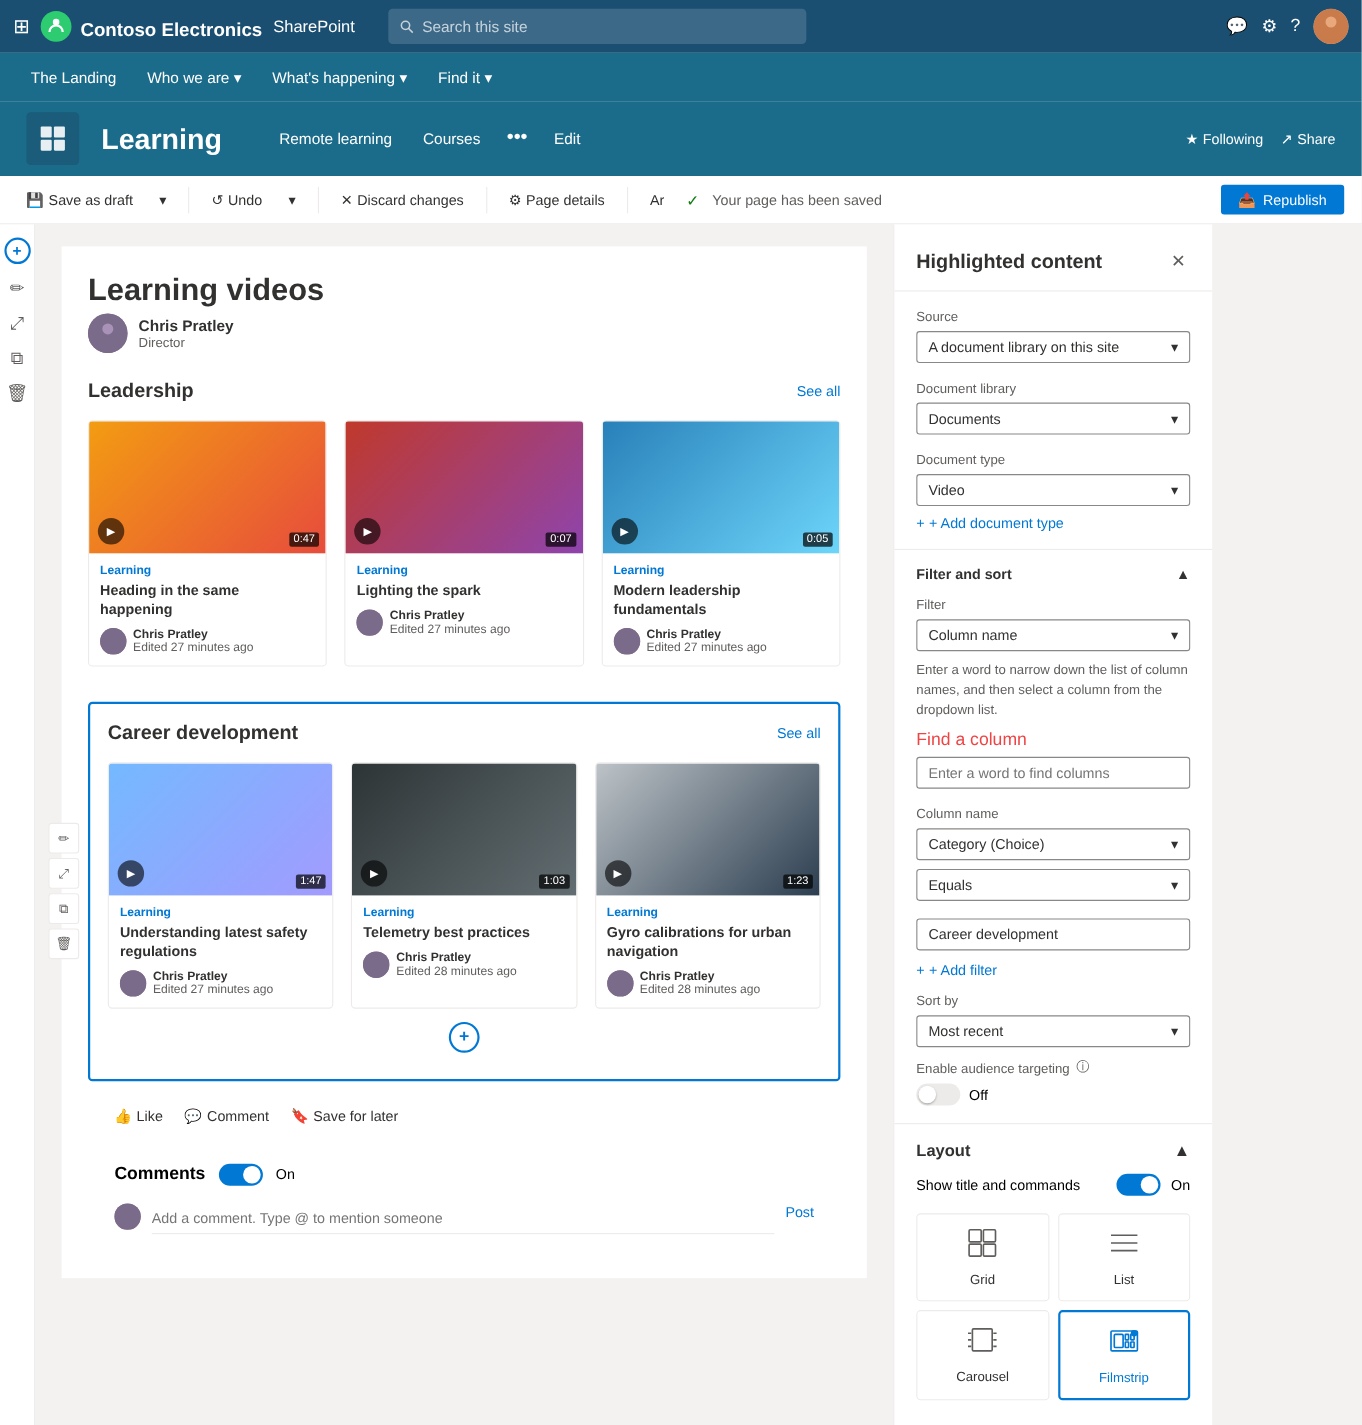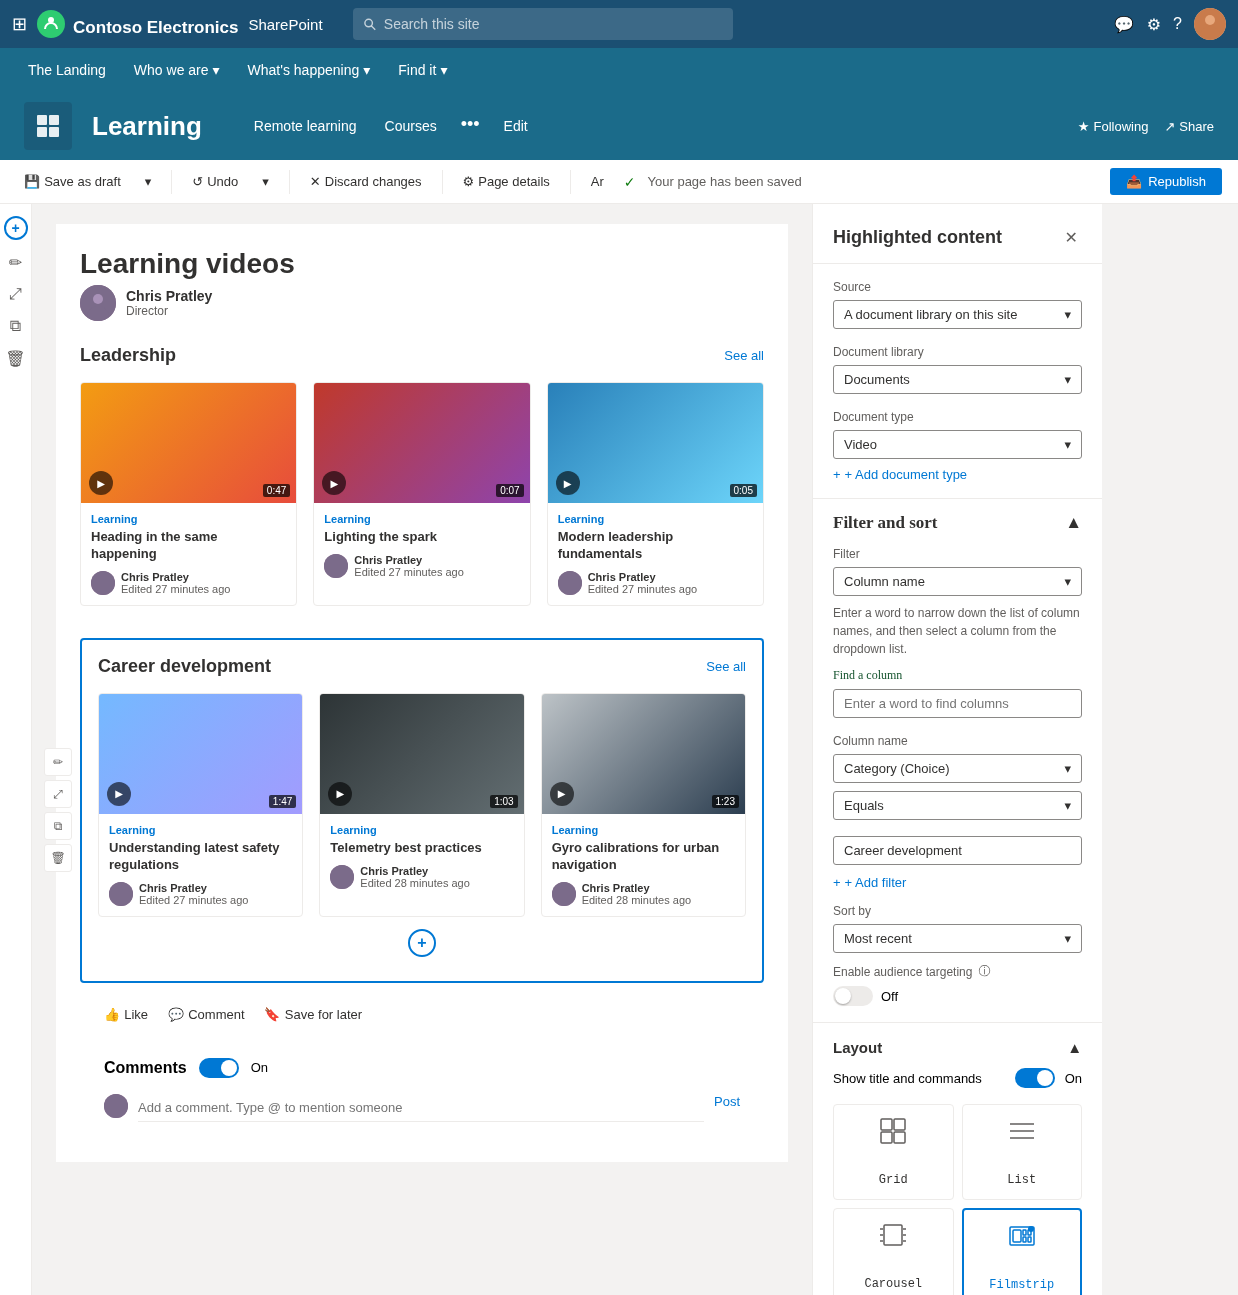--- a/index.html
+++ b/index.html
@@ -197,25 +197,25 @@
       font-size: 13px; color: #323130; display: flex; align-items: center; justify-content: space-between;
       cursor: pointer; background: white;
     }
     .panel-select-text { flex: 1; }
     .add-type-btn { display: flex; align-items: center; gap: 4px; color: #0078d4; font-size: 13px; cursor: pointer; margin-top: 8px; }
 
     
     .panel-collapsible { border-top: 1px solid #edebe9; }
     .panel-collapsible-header {
       display: flex; align-items: center; justify-content: space-between;
-      padding: 14px 20px; cursor: pointer; font-size: 17px; font-weight: 600; color: #323130; font-family: Liberation Serif, serif;
+      padding: 14px 20px; cursor: pointer; font-size: 13px; font-weight: 600; color: #323130;
     }
     .panel-collapsible-content { padding: 0 20px 16px; }
     .filter-hint { font-size: 12px; color: #605e5c; margin-bottom: 10px; line-height: 1.5; }
-    .find-column-label { font-size: 12px; color: #14532d; margin-bottom: 6px; font-weight: 400; font-family: Liberation Serif, serif; }
+    .find-column-label { font-size: 16px; color: #ef4444; margin-bottom: 6px; font-weight: 400; }
     .find-column-input {
       width: 100%; border: 1px solid #8a8886; border-radius: 3px; padding: 6px 10px;
       font-size: 13px; color: #737373; margin-bottom: 12px; outline: none;
     }
     .filter-value-input {
       width: 100%; border: 1px solid #8a8886; border-radius: 3px; padding: 6px 10px;
       font-size: 13px; color: #323130; margin-top: 8px; outline: none;
     }
     .add-filter-btn { display: flex; align-items: center; gap: 4px; color: #0078d4; font-size: 13px; cursor: pointer; margin-top: 10px; }
 
@@ -223,22 +223,22 @@
     .layout-section { padding: 16px 20px; border-top: 1px solid #edebe9; }
     .layout-section-header {
       display: flex; align-items: center; justify-content: space-between;
       font-size: 15px; font-weight: 600; color: #323130; margin-bottom: 12px; cursor: pointer;
     }
     .show-title-row { display: flex; align-items: center; gap: 10px; margin-bottom: 16px; }
     .toggle-on { background: #0078d4; }
     .layout-options { display: grid; grid-template-columns: 1fr 1fr; gap: 8px; }
     .layout-option {
       border: 1px solid #edebe9; border-radius: 4px; padding: 12px;
-      display: flex; flex-direction: column; align-items: center; gap: 21px;
-      cursor: pointer; font-size: 12px; color: #323130; font-family: Liberation Mono, monospace;
+      display: flex; flex-direction: column; align-items: center; gap: 6px;
+      cursor: pointer; font-size: 12px; color: #323130;
     }
     .layout-option.selected { border: 2px solid #0078d4; }
     .layout-option-icon { font-size: 22px; color: #605e5c; }
 
     
     .thumb-orange { background: linear-gradient(135deg, #f39c12, #e74c3c); }
     .thumb-red { background: linear-gradient(135deg, #c0392b, #8e44ad); }
     .thumb-blue { background: linear-gradient(135deg, #2980b9, #6dd5fa); }
     .thumb-city { background: linear-gradient(135deg, #bdc3c7, #2c3e50); }
     .thumb-drone { background: linear-gradient(135deg, #74b9ff, #a29bfe); }

